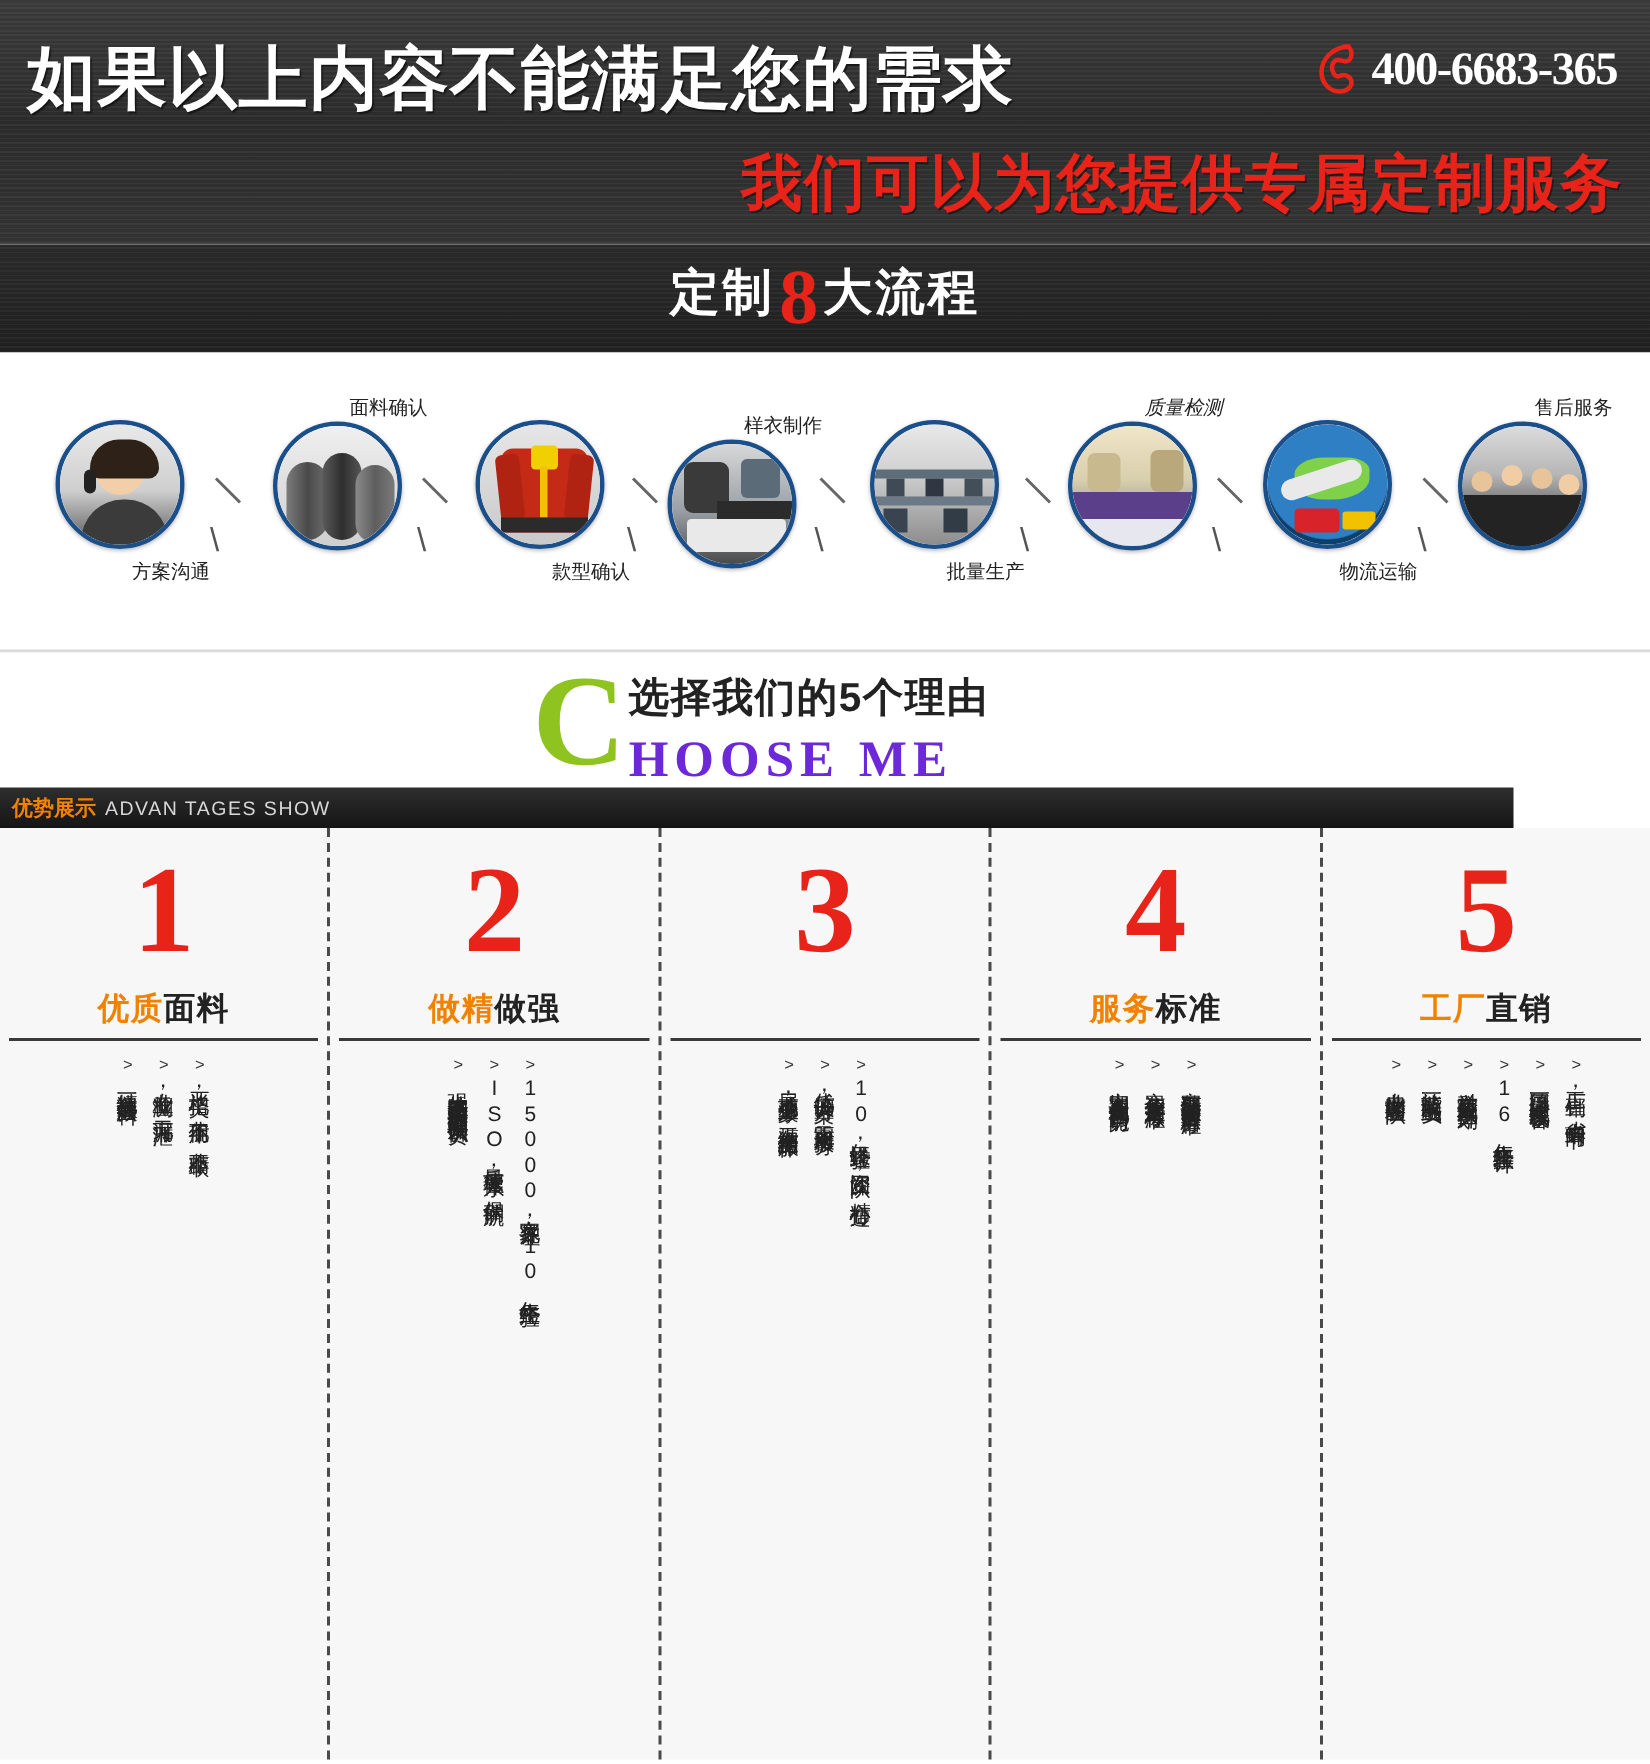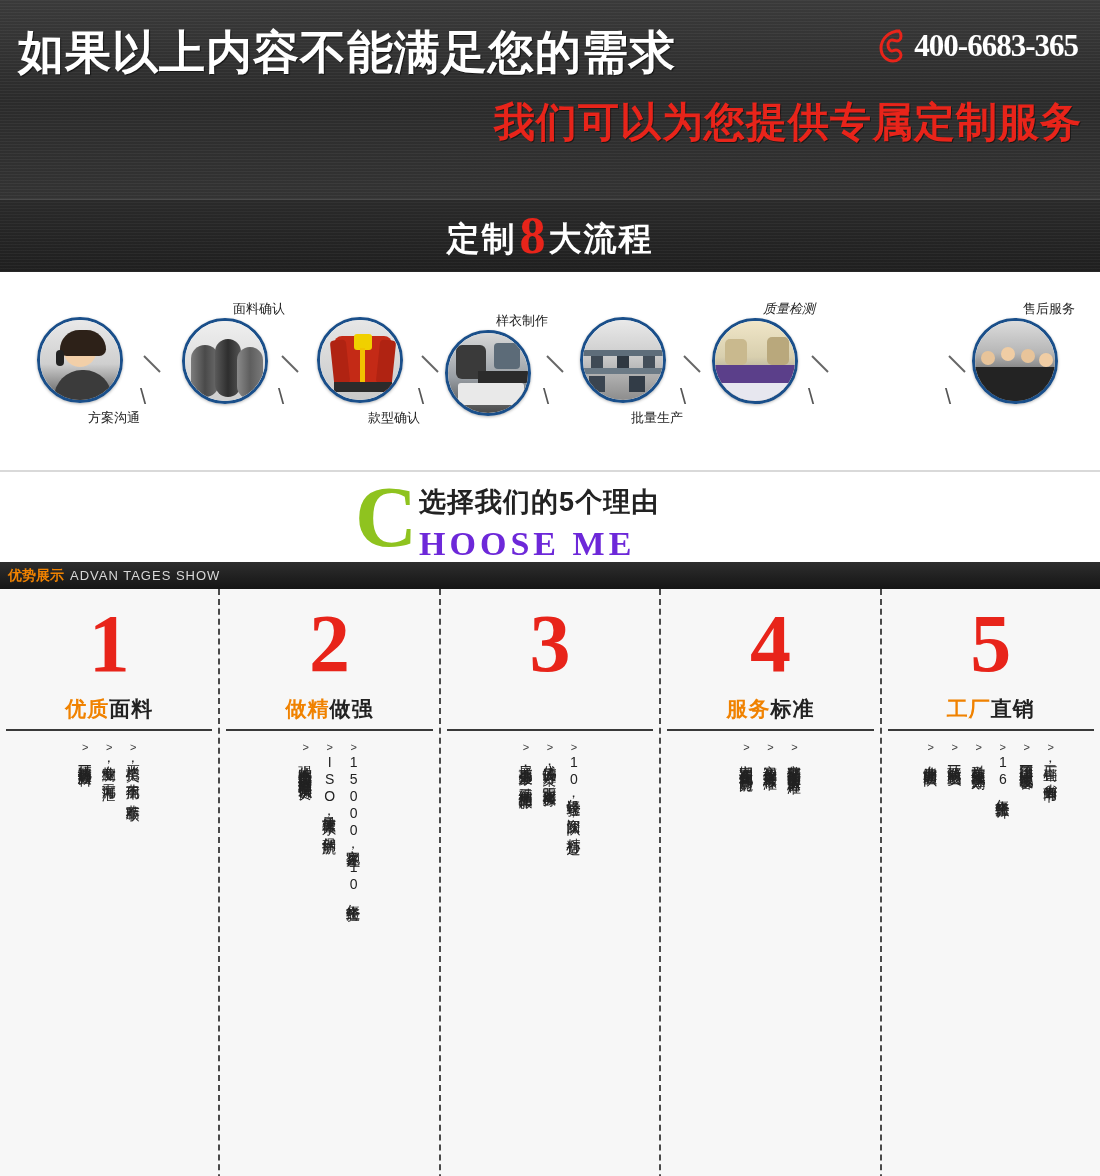--- a/index.html
+++ b/index.html
@@ -6,21 +6,21 @@
   body {
     width:1100px; height:1176px;
     font-family:"Liberation Sans", sans-serif;
     background:#ffffff;
     overflow:hidden;
   }
 
   
   .banner {
     position:relative;
-    width:1100px; height:199px;
+    width:1100px; height:162px;
     background:
       repeating-linear-gradient(0deg, rgba(255,255,255,0.045) 0px, rgba(255,255,255,0.045) 1px, rgba(0,0,0,0) 1px, rgba(0,0,0,0) 3px),
       linear-gradient(180deg,#3a3a3a 0%, #2b2b2b 50%, #333333 100%);
   }
   .banner-line1 {
     position:absolute; left:18px; top:22px;
     color:#ffffff; font-size:46px; font-weight:bold;
     letter-spacing:1px;
     text-shadow:1px 1px 1px rgba(0,0,0,0.6);
   }
@@ -44,21 +44,21 @@
   
   .proc-bar {
     position:relative;
     width:1100px; height:73px;
     background:
       repeating-linear-gradient(0deg, rgba(255,255,255,0.04) 0px, rgba(255,255,255,0.04) 1px, rgba(0,0,0,0) 1px, rgba(0,0,0,0) 3px),
       linear-gradient(180deg,#2a2a2a 0%, #1f1f1f 100%);
     border-top:1px solid #4a4a4a;
     display:flex; align-items:center; justify-content:center;
   }
-  .proc-title { display:flex; align-items:flex-end; }
+  .proc-title { display:flex; align-items:flex-start; }
   .proc-title .w {
     color:#ffffff; font-size:33px; font-weight:bold; letter-spacing:2px;
   }
   .proc-title .num {
     color:#e8241a; font-size:52px; font-weight:bold;
     font-family:"Liberation Serif", serif;
     margin:0 3px; line-height:1;
   }
 
   
@@ -106,21 +106,21 @@
   }
   .choose-right { margin-left:2px; padding-top:6px; }
   .choose-cn { font-size:27px; color:#222; font-weight:bold; letter-spacing:1px; }
   .choose-en {
     font-size:34px; color:#6d28d9; font-weight:bold; letter-spacing:4px;
     font-family:Liberation Serif, serif; line-height:44px; margin-top:2px;
   }
 
   
   .adv-bar {
-    position:relative; width:1100px; height:27px;
+    position:relative; width:1009px; height:27px;
     background:linear-gradient(180deg,#2e2e2e,#151515);
     display:flex; align-items:center;
   }
   .adv-cn { color:#f08200; font-size:14px; font-weight:bold; margin-left:8px; }
   .adv-en { color:#d8d8d8; font-size:13px; margin-left:6px; letter-spacing:1px; }
 
   
   .reasons {
     position:relative;
     width:1100px; height:621px;
@@ -289,20 +289,30 @@
       <div style="position:absolute;left:10px;top:18px;width:22px;height:26px;background:#c9b98e;border-radius:5px;"></div>
       <div style="position:absolute;left:52px;top:16px;width:22px;height:28px;background:#b9a87c;border-radius:5px;"></div>
     </div>
   </div>
   <div class="arrow" style="left:808px; top:80px;">
     <svg width="26" height="26" viewBox="0 0 26 26">
         <path d="M4 4 L20 20" stroke="#666" stroke-width="2" fill="none"></path>
       </svg>
   </div>
 
+  <div class="step" style="left:825px; top:45px;">
+    <div class="circle">
+      <div class="photo" style="background:radial-gradient(circle at 50% 45%, #2f7fc4 0 40px, #0d3f6b 41px);"></div>
+      <div style="position:absolute;left:18px;top:22px;width:50px;height:28px;background:#7fd04a;border-radius:40% 30% 50% 40%;"></div>
+      <div style="position:absolute;left:8px;top:30px;width:56px;height:14px;background:#e9e9e9;transform:rotate(-18deg);border-radius:7px;"></div>
+      <div style="position:absolute;left:18px;bottom:8px;width:30px;height:16px;background:#d8232a;border-radius:3px;"></div>
+      <div style="position:absolute;left:50px;bottom:10px;width:22px;height:12px;background:#f2c200;border-radius:2px;"></div>
+    </div>
+    <div class="cap">物流运输</div>
+  </div>
   <div class="arrow" style="left:945px; top:80px;">
     <svg width="26" height="26" viewBox="0 0 26 26">
         <path d="M4 4 L20 20" stroke="#666" stroke-width="2" fill="none"></path>
       </svg>
   </div>
 
   <div class="step" style="left:955px; top:22px;">
     <div class="cap">售后服务</div>
     <div class="circle">
       <div class="photo" style="background:linear-gradient(180deg,#dcdcdc 0%, #b6b6b6 40%, #1e1e1e 100%);"></div>

